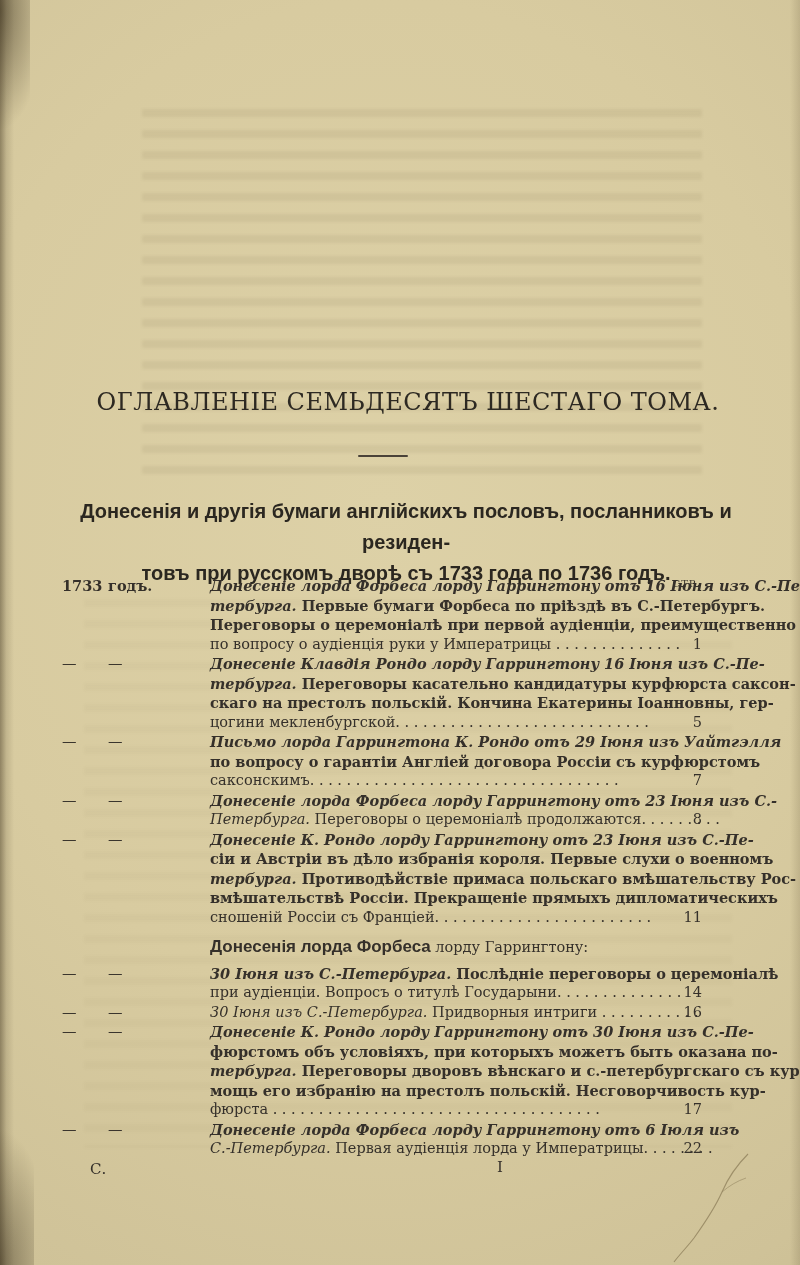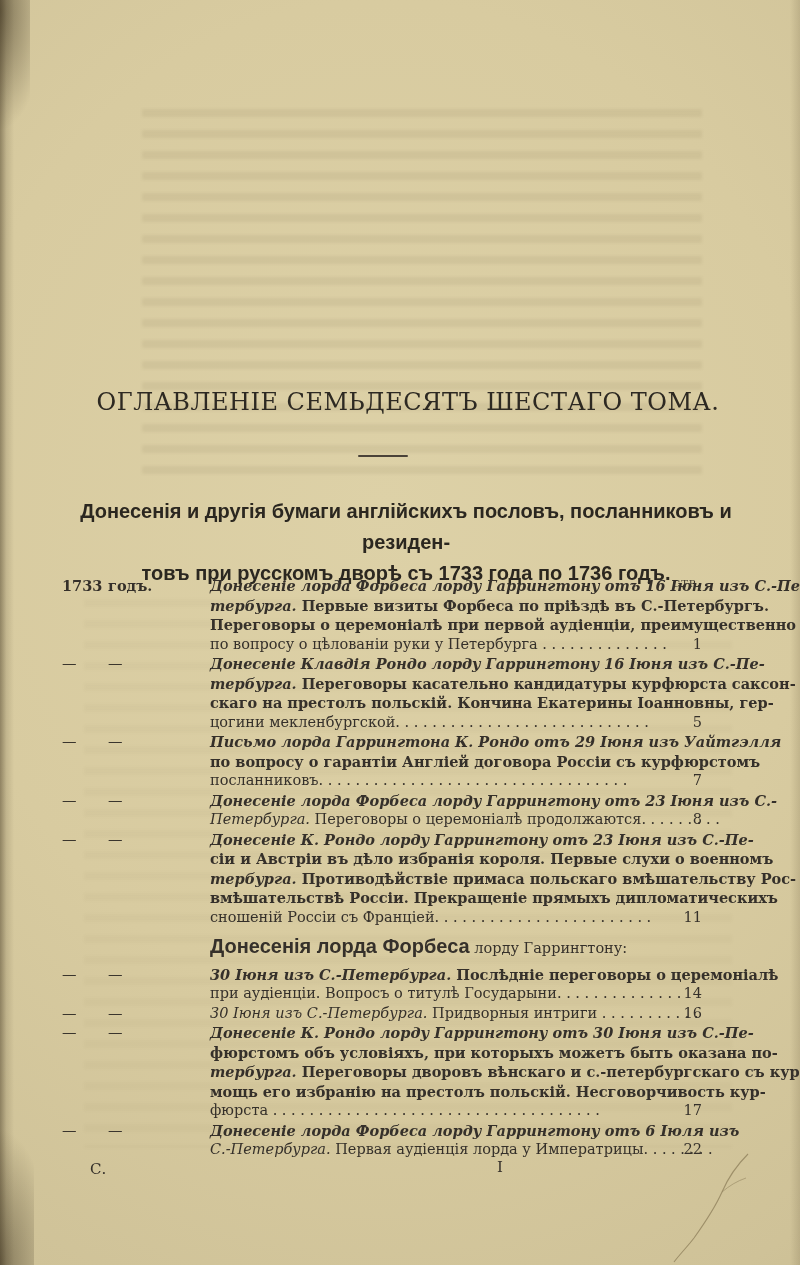--- a/index.html
+++ b/index.html
@@ -40,21 +40,21 @@
   .toc-row{position:relative;display:flex;align-items:flex-start;}
   .lbl{flex:0 0 148px;display:flex;line-height:19.5px;}
   .lbl .l1{width:46px;}
   .lbl.bold{font-weight:bold;}
   .txt{flex:0 0 492px;width:492px;}
   .line{display:block;line-height:19.5px;white-space:nowrap;}
   .line.j{text-align:justify;text-align-last:justify;font-weight:bold;}
   .it{font-style:italic;}
   .pg{position:absolute;right:0;bottom:0;width:38px;text-align:right;line-height:19.5px;}
   .toc-row.subhead{margin:10px 0 6px 0;}
-  .sh-bold{font-family:"Liberation Sans","DejaVu Sans",sans-serif;font-weight:bold;font-size:20px;line-height:19.5px;}
+  .sh-bold{font-family:"Liberation Sans","DejaVu Sans",sans-serif;font-weight:bold;font-size:17px;line-height:19.5px;}
   .sh-rest{font-size:14.5px;line-height:19.5px;text-align:center;}
   
   .sig-left{position:absolute;top:1160px;left:90px;font-size:15px;}
   .sig-num{position:absolute;top:1158px;left:497px;font-size:15px;}
 </style>
 </head>
 <body>
 
 <div class="page">
 
@@ -80,23 +80,23 @@
   <div class="toc">
     <div class="page-col-header">стр.</div>
     <div id="toc-list">
   <div class="toc-row">
     <span class="lbl bold">
       <span class="l1">1733</span>
       <span class="l2">годъ.</span>
     </span>
     <span class="txt">
             <span class="line j"><span class="it">Донесеніе лорда Форбеса лорду Гаррингтону отъ 16 Іюня изъ С.-Пе-</span></span>
-            <span class="line j"><span class="it">тербурга.</span><span class=""> Первые визиты Форбеса по пріѣздѣ въ С.-Петербургъ.</span></span>
+            <span class="line j"><span class="it">тербурга.</span><span class=""> Первые бумаги Форбеса по пріѣздѣ въ С.-Петербургъ.</span></span>
             <span class="line j"><span class="">Переговоры о церемоніалѣ при первой аудіенціи, преимущественно</span></span>
-            <span class="line"><span class="">по вопросу о цѣлованіи руки у Петербурга . . . . . . . . . . . . . .</span></span>
+            <span class="line"><span class="">по вопросу о аудіенція руки у Императрицы . . . . . . . . . . . . . .</span></span>
           </span>
     <span class="pg">1</span>
   </div>
 
   <div class="toc-row">
     <span class="lbl">
       <span class="l1">—</span>
       <span class="l2">—</span>
     </span>
     <span class="txt">
@@ -109,21 +109,21 @@
   </div>
 
   <div class="toc-row">
     <span class="lbl">
       <span class="l1">—</span>
       <span class="l2">—</span>
     </span>
     <span class="txt">
             <span class="line j"><span class="it">Письмо лорда Гаррингтона К. Рондо отъ 29 Іюня изъ Уайтгэлля</span></span>
             <span class="line j"><span class="">по вопросу о гарантіи Англіей договора Россіи съ курфюрстомъ</span></span>
-            <span class="line"><span class="">посланниковъ. . . . . . . . . . . . . . . . . . . . . . . . . . . . . . . . . .</span></span>
+            <span class="line"><span class="">саксонскимъ. . . . . . . . . . . . . . . . . . . . . . . . . . . . . . . . . .</span></span>
           </span>
     <span class="pg">7</span>
   </div>
 
   <div class="toc-row">
     <span class="lbl">
       <span class="l1">—</span>
       <span class="l2">—</span>
     </span>
     <span class="txt">

